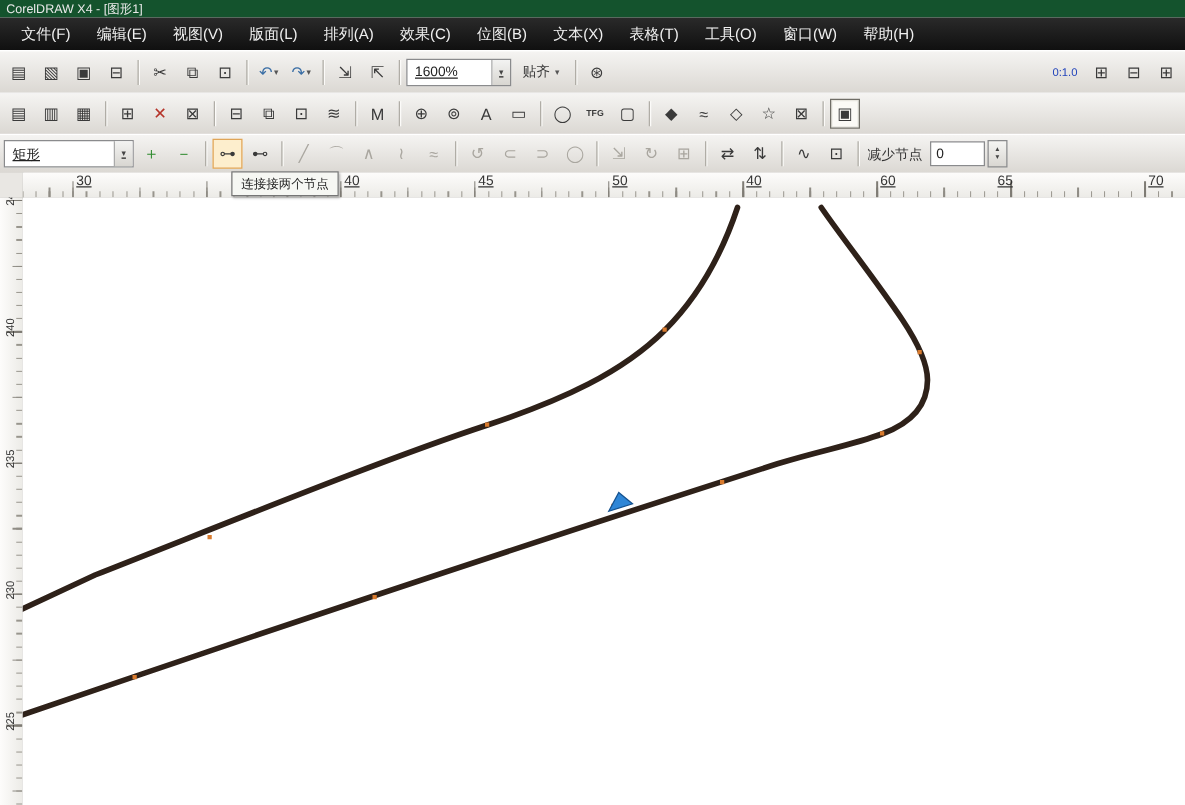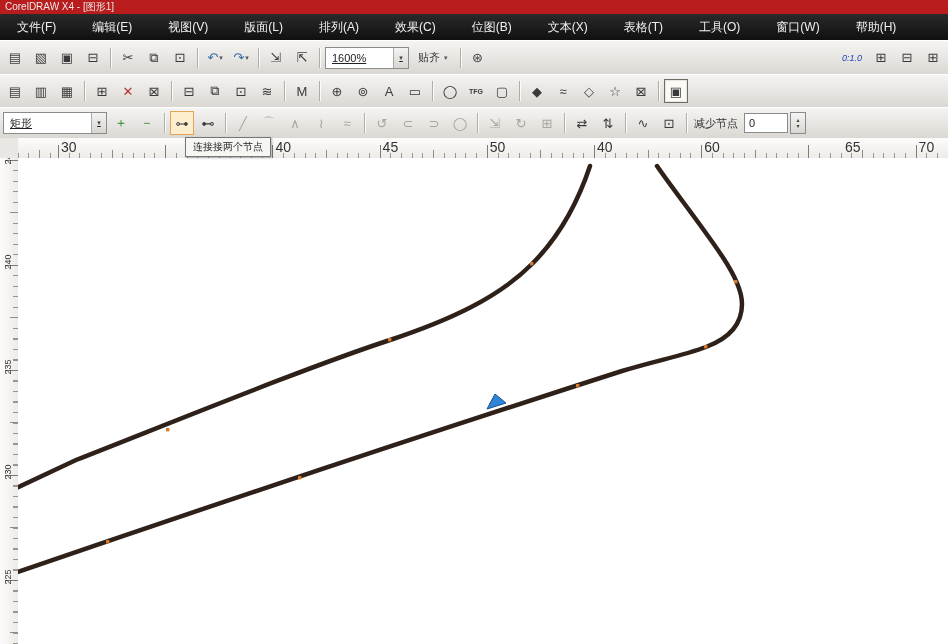--- a/index.html
+++ b/index.html
@@ -4,28 +4,28 @@
 <style>
   html,body{margin:0;padding:0;}
   body{
     width:948px;height:644px;position:relative;overflow:hidden;
     font-family:"Liberation Sans","DejaVu Sans",sans-serif;
     background:#ffffff;
   }
   
   .titlebar{
     position:absolute;top:0;left:0;right:0;height:14px;
-    background:#b91c1c;color:#e9e9e9;font-size:10px;
+    background:#14532d;color:#e9e9e9;font-size:10px;
     display:flex;align-items:center;padding-left:5px;
   }
   .menubar{
     position:absolute;top:14px;left:0;right:0;height:26px;
     background:linear-gradient(#2a2a2a,#101010);
     color:#f0f0f0;font-size:12px;
-    display:flex;align-items:center;padding-left:8px;gap:18px;
+    display:flex;align-items:center;padding-left:8px;gap:3px;
   }
   .menu-item{padding:3px 9px;cursor:default;white-space:nowrap;}
   
   .toolbar{
     position:absolute;left:0;right:0;
     background:linear-gradient(#f5f4f2,#dbd8d3);
     border-top:1px solid #ffffff;border-bottom:1px solid #b3b0aa;
     display:flex;align-items:center;padding:0 3px;gap:2px;
   }
   #toolbar1{top:40px;height:33px;}
@@ -37,21 +37,21 @@
     border:1px solid transparent;background:transparent;
     font-size:13px;color:#3a3a3a;
     display:flex;align-items:center;justify-content:center;
     padding:0;font-family:inherit;position:relative;
   }
   .tbtn.wide{width:auto;padding:0 6px;font-size:11px;gap:3px;}
   .tbtn.active{border:1px solid #6f6d66;background:#fbfaf6;box-shadow:inset 0 0 0 1px #e8e6df;}
   .tbtn.hot{border:1px solid #e0a558;background:#fdeecd;}
   .tbtn.disabled span{color:#a9a69f;}
   .tbtn .dd{font-size:7px;margin-left:1px;color:#555;}
-  .tbtn.ratio{width:auto;padding:0 4px;font-size:9px;color:#2244bb;font-style:italic;}
+  .tbtn.ratio{width:auto;padding:0 4px;font-size:9px;color:#2244bb;}
   .vsep{width:1px;height:20px;background:#b0ada6;box-shadow:1px 0 0 #fcfbf9;margin:0 3px;flex:0 0 auto;}
   .flexspacer{flex:1;}
   .combo{
     height:20px;background:#ffffff;border:1px solid #8a8b8d;
     display:flex;align-items:center;font-size:11px;color:#222;
     padding-left:6px;flex:0 0 auto;text-decoration:underline;
   }
   .combo .combo-val{flex:1;white-space:nowrap;}
   .combo .arrowbox{
     width:14px;height:100%;margin-left:4px;border-left:1px solid #aaa;
@@ -84,21 +84,21 @@
     background:#e9e7e3;border-right:1px solid #a8a6a0;border-bottom:1px solid #a8a6a0;
   }
   .ruler-h{
     position:absolute;top:138px;left:18px;right:0;height:20px;overflow:hidden;
     background:linear-gradient(#fdfcfb,#ecebe7);border-bottom:1px solid #a8a6a0;
   }
   .ruler-h .tick{position:absolute;left:0;right:0;bottom:0;}
   .ruler-h .minor{height:5px;background:repeating-linear-gradient(to right,#98958d 0 1px,transparent 1px 10.72px);background-position-x:40px;}
   .ruler-h .half {height:8px;background:repeating-linear-gradient(to right,#8f8c85 0 1px,transparent 1px 53.6px);background-position-x:40px;}
   .ruler-h .unit {height:13px;background:repeating-linear-gradient(to right,#7e7b74 0 1px,transparent 1px 107.2px);background-position-x:40px;}
-  .rlbl{position:absolute;top:1px;font-size:14px;color:#333;padding-left:3px;}
+  .rlbl{position:absolute;top:1px;font-size:11px;color:#333;padding-left:3px;text-decoration:underline;}
   .ruler-v{
     position:absolute;top:158px;left:0;width:18px;bottom:0;overflow:hidden;
     background:linear-gradient(to right,#fdfcfb,#ecebe7);border-right:1px solid #a8a6a0;
   }
   .ruler-v .tickv{position:absolute;top:0;bottom:0;right:0;}
   .ruler-v .minor{width:5px;background:repeating-linear-gradient(to bottom,#98958d 0 1px,transparent 1px 10.5px);background-position-y:2px;}
   .ruler-v .half {width:8px;background:repeating-linear-gradient(to bottom,#8f8c85 0 1px,transparent 1px 52.5px);background-position-y:2px;}
   .ruler-v .unit {width:13px;background:repeating-linear-gradient(to bottom,#7e7b74 0 1px,transparent 1px 105px);background-position-y:2px;}
   .rlblv{position:absolute;left:-2px;width:20px;text-align:center;font-size:9px;color:#333;transform:rotate(-90deg);}
   
@@ -378,21 +378,21 @@
   <div class="tick half"></div>
   <div class="tick unit"></div>
   <div id="hlabels">
       <span class="rlbl" style="left: 40px;">30</span>
       <span class="rlbl" style="left: 147.2px; margin-left: 36px;">35</span>
       <span class="rlbl" style="left: 254.4px;">40</span>
       <span class="rlbl" style="left: 361.6px;">45</span>
       <span class="rlbl" style="left: 468.8px; text-align: center;">50</span>
       <span class="rlbl" style="left: 576px;">40</span>
       <span class="rlbl" style="left: 683.2px;">60</span>
-      <span class="rlbl" style="left: 824px; text-align: right;">65</span>
+      <span class="rlbl" style="left: 777px; text-align: right;">65</span>
       <span class="rlbl" style="left: 897.6px;">70</span>
     </div>
 </div>
 <div class="ruler-v" id="ruler-v">
   <div class="tickv minor"></div>
   <div class="tickv half"></div>
   <div class="tickv unit"></div>
   <div id="vlabels">
       <span class="rlblv" style="top: -6px;">245</span>
       <span class="rlblv" style="top: 99px;">240</span>

